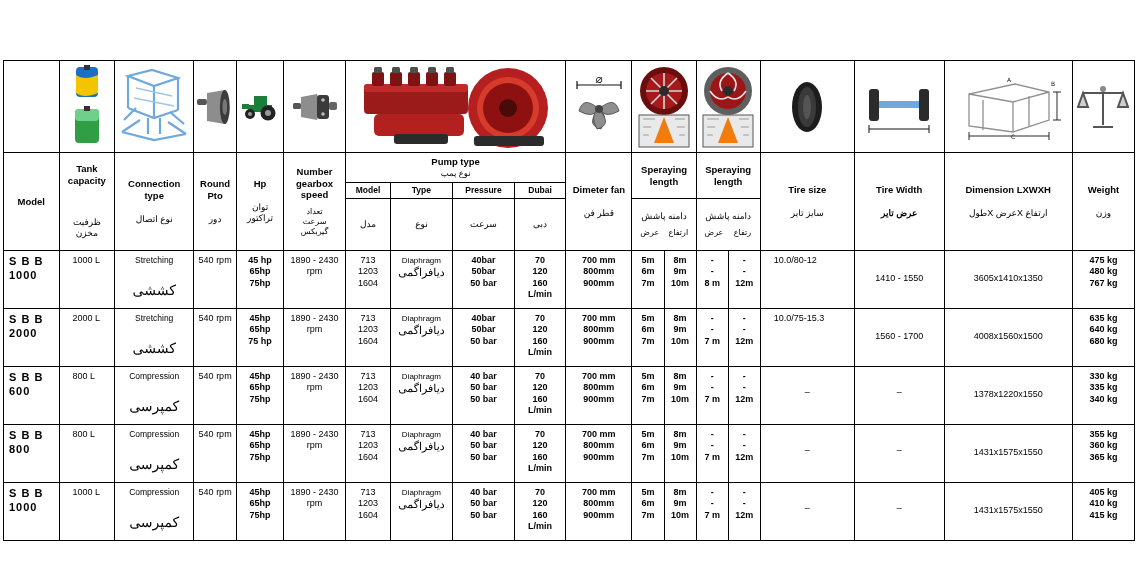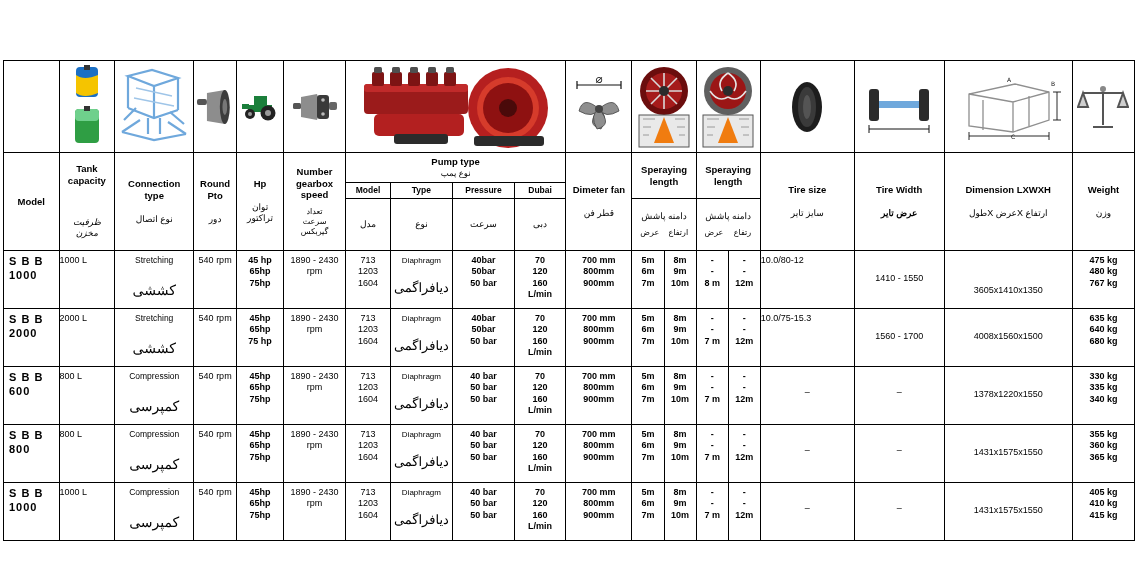--- a/index.html
+++ b/index.html
@@ -140,34 +140,34 @@
     font-size: 11px;
     font-weight: bold;
     letter-spacing: 1px;
     text-align: left;
     padding-left: 5px;
     vertical-align: top;
   }
   tr.data td.model .mline2 { display: block; }
   tr.data td.left {
     text-align: left;
-    padding-left: 0;
+    padding-left: 13px;
   }
   tr.data td.conn {
     font-size: 8.5px;
   }
   tr.data td.conn .fa {
     display: block;
     font-size: 14px;
     margin-top: 16px;
   }
   tr.data td.ptype .fa {
     display: block;
-    font-size: 13px;
-    margin-top: 14px;
+    font-size: 11px;
+    margin-top: 0;
   }
   .dash { font-size: 11px; }
 
   
   svg { display: block; }
 </style>
 </head>
 <body>
 
 <div id="page">
@@ -418,21 +418,21 @@
             <circle cx="26" cy="10" r="3" fill="#888"></circle>
           </svg>
         </div>
       </td>
     </tr>
 
     <tr class="hdr-en">
       <td rowspan="3">Model</td>
       <td rowspan="3">
         <div>Tank capacity</div>
-        <div style="font-size:9px;font-weight:normal;direction:rtl;margin-top:30px;font-style:italic;">ظرفیت مخزن</div>
+        <div style="font-size:9px;font-weight:normal;direction:rtl;margin-top:30px;">ظرفیت مخزن</div>
       </td>
       <td rowspan="3">
         <div>Connection type</div>
         <div style="font-size:9px;font-weight:normal;direction:rtl;margin-top:12px;">نوع اتصال</div>
       </td>
       <td rowspan="3">
         <div>Round Pto</div>
         <div style="font-size:9px;font-weight:normal;direction:rtl;margin-top:12px;">دور</div>
       </td>
       <td rowspan="3">
@@ -545,21 +545,21 @@
 9m
 10m</td>
       <td style="white-space:pre-line;font-weight:bold;">-
 -
 8 m</td>
       <td style="white-space:pre-line;font-weight:bold;">-
 -
 12m</td>
       <td class="left">10.0/80-12</td>
       <td style="padding-top:22px;">1410 - 1550</td>
-      <td style="padding-top:34px;">3605x1410x1350</td>
+      <td style="padding-top:22px;">3605x1410x1350</td>
       <td style="white-space:pre-line;font-weight:bold;">475 kg
 480 kg
 767 kg</td>
     </tr>
 
     <tr class="data">
       <td class="model">
         <span>S B B</span>
         <span class="mline2">2000</span>
       </td>

